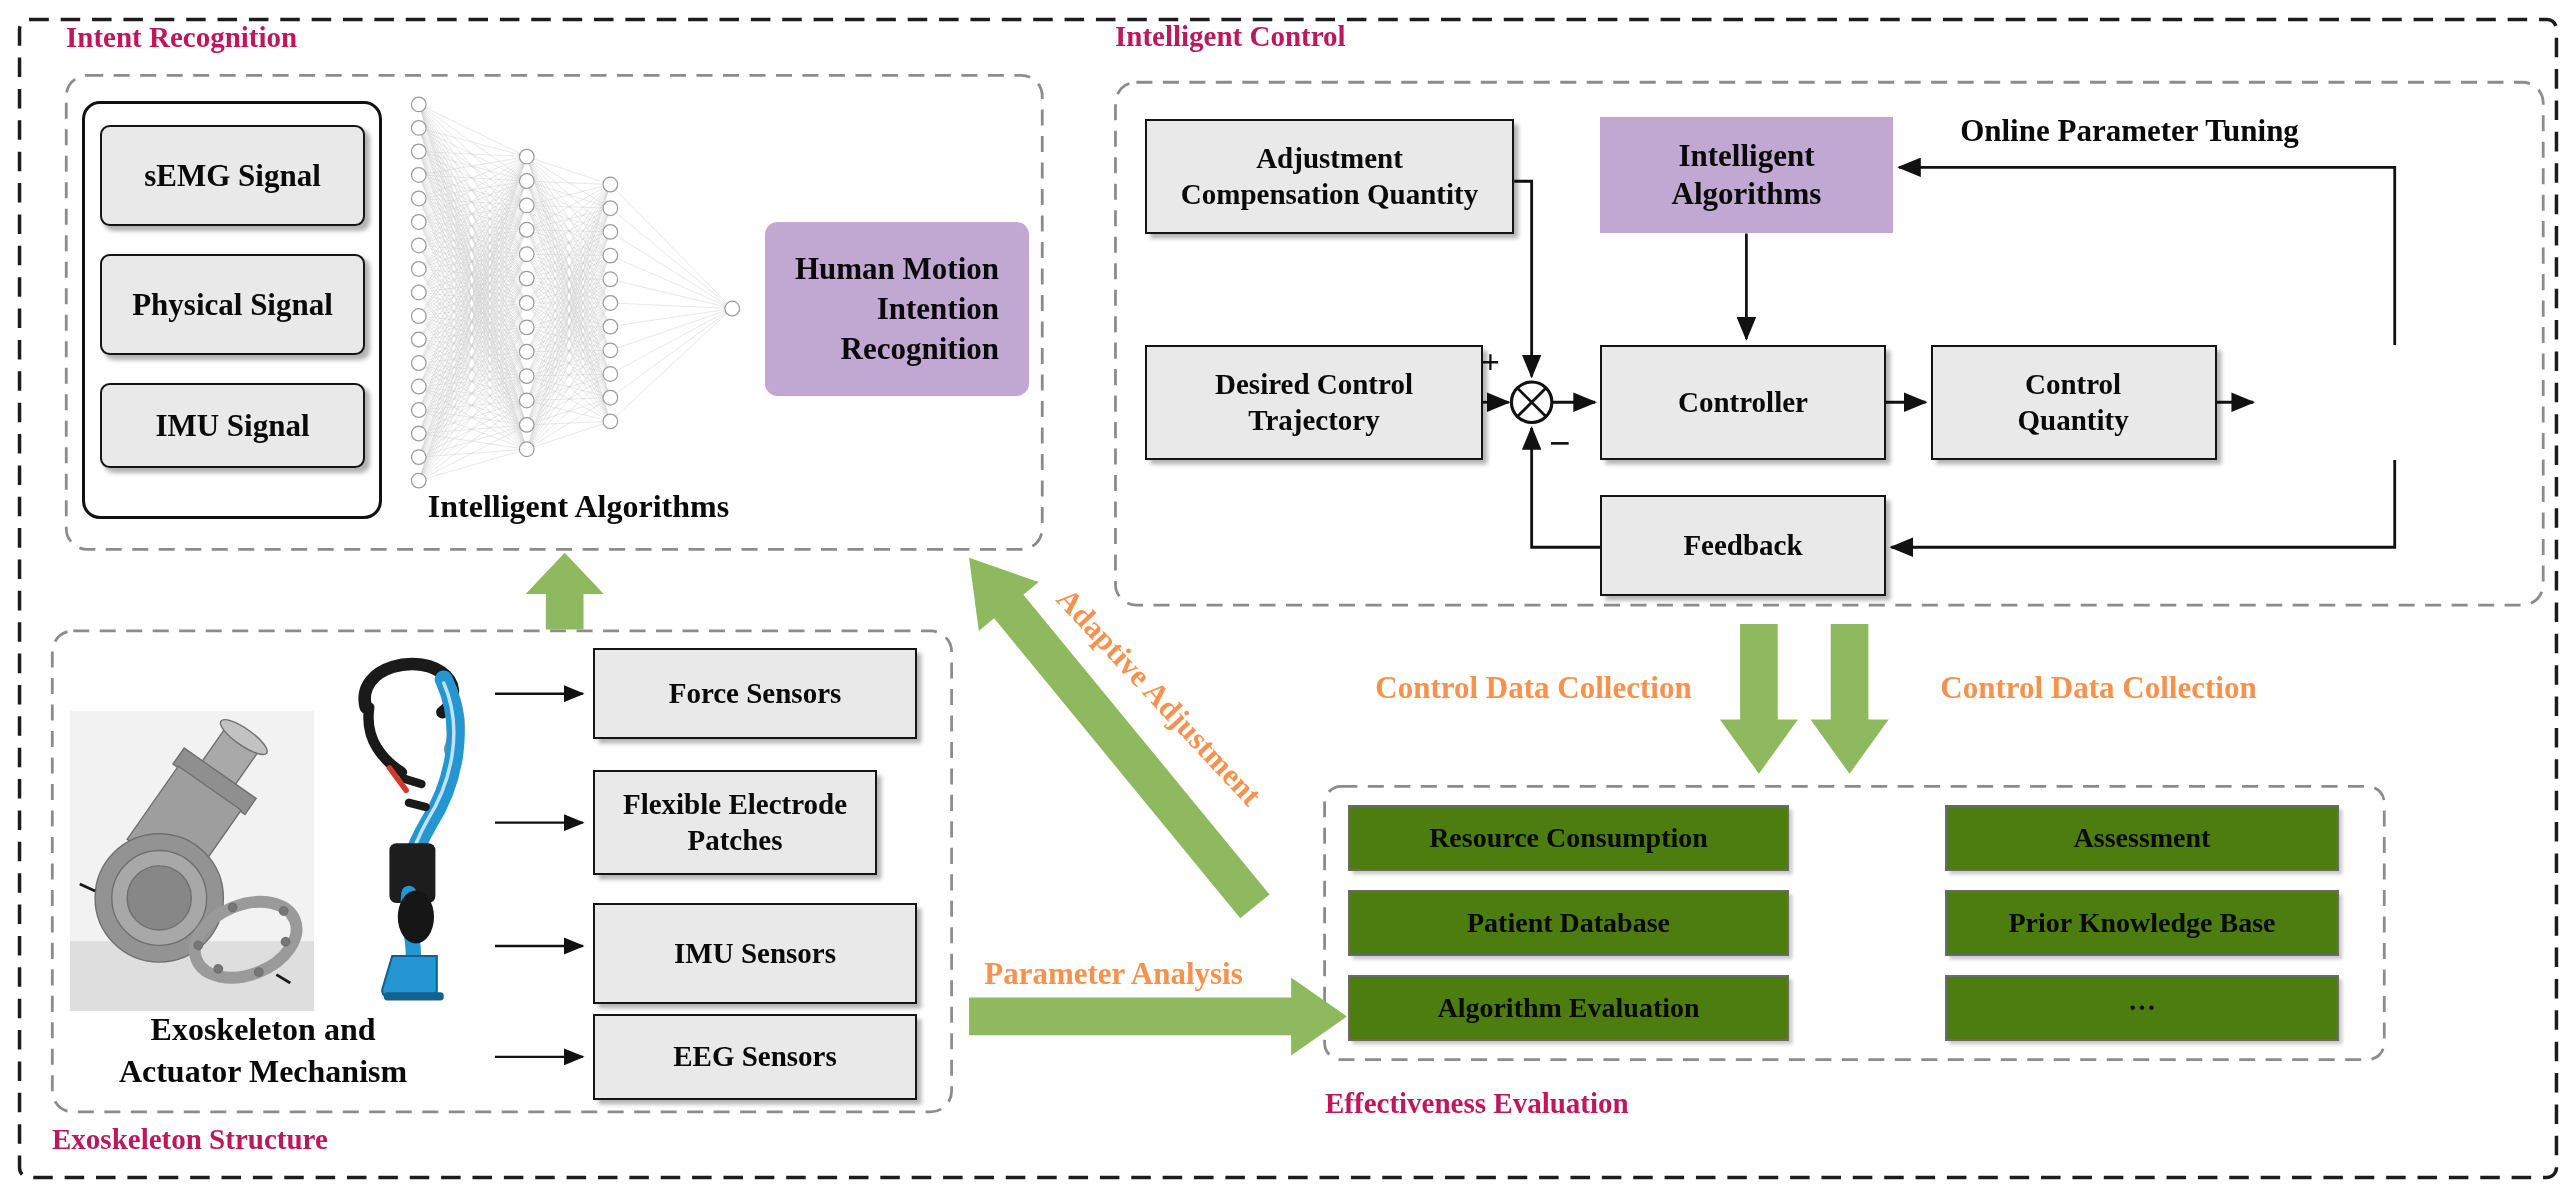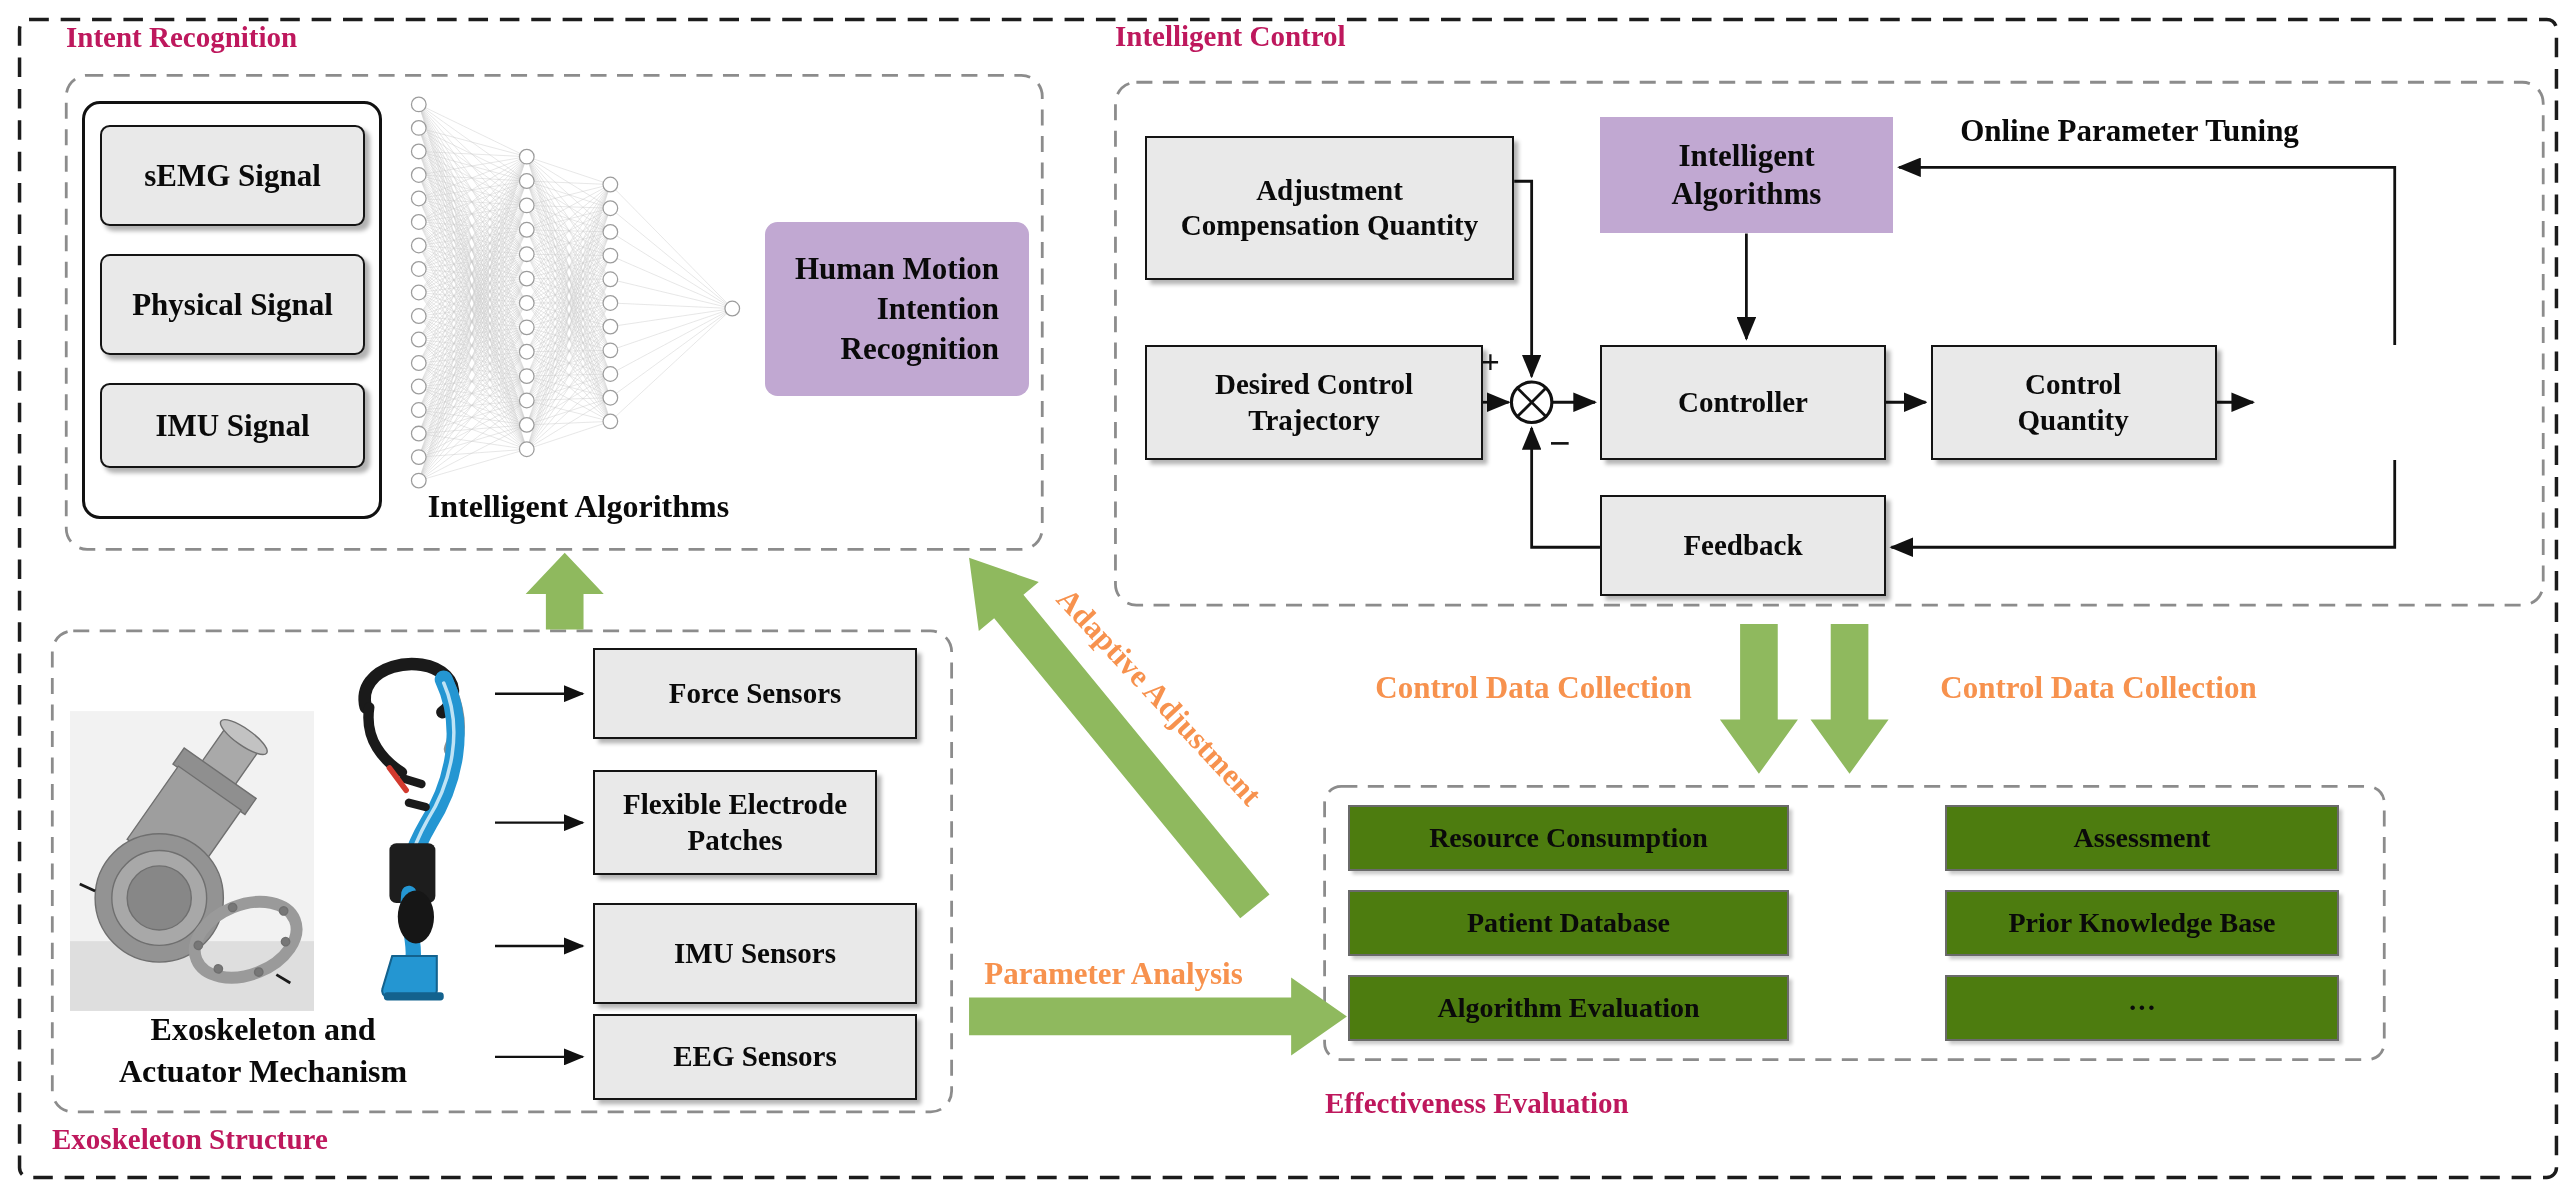--- a/index.html
+++ b/index.html
@@ -90,21 +90,21 @@
       <polygon points="2496,895 2550,895 2550,1032 2579,1032 2523,1110 2467,1032 2496,1032"></polygon>
       <polygon points="2626,895 2680,895 2680,1032 2709,1032 2653,1110 2597,1032 2626,1032"></polygon>
     </g>
   </svg>
 
   <div class="title abs" style="left:66px; top:22px; width:976px;">Intent Recognition</div>
 
   <div class="container-frame" style="left:82px; top:101px; width:300px; height:418px;"></div>
 
   <div class="box r14" style="left:100px; top:125px; width:265px; height:101px; font-size:31px;">sEMG Signal</div>
-  <div class="box r14" style="left:100px; top:254px; width:265px; height:101px; font-size:31px;border-radius:10px;">Physical Signal</div>
+  <div class="box r14" style="left:100px; top:254px; width:265px; height:101px; font-size:31px;">Physical Signal</div>
   <div class="box r14" style="left:100px; top:383px; width:265px; height:85px; font-size:31px;">IMU Signal</div>
 
   <svg id="nn" class="abs" style="left:401px; top:87px;" width="356" height="411" viewBox="0 0 510 590">
       <line x1="25" y1="25" x2="180" y2="100" stroke="#cccccc" stroke-width="0.8" opacity="0.85"></line>
       <line x1="25" y1="25" x2="180" y2="135" stroke="#cccccc" stroke-width="0.8" opacity="0.85"></line>
       <line x1="25" y1="25" x2="180" y2="170" stroke="#cccccc" stroke-width="0.8" opacity="0.85"></line>
       <line x1="25" y1="25" x2="180" y2="205" stroke="#cccccc" stroke-width="0.8" opacity="0.85"></line>
       <line x1="25" y1="25" x2="180" y2="240" stroke="#cccccc" stroke-width="0.8" opacity="0.85"></line>
       <line x1="25" y1="25" x2="180" y2="275" stroke="#cccccc" stroke-width="0.8" opacity="0.85"></line>
       <line x1="25" y1="25" x2="180" y2="310" stroke="#cccccc" stroke-width="0.8" opacity="0.85"></line>
@@ -521,21 +521,21 @@
     </svg>
 
   <div class="caption pre" style="left:387px; top:488px; width:383px; font-size:32px;">Intelligent Algorithms</div>
 
   <div class="box purple-round pre" style="left:765px; top:222px; width:264px; height:174px; font-size:31px; line-height:1.3;text-align:right;">Human Motion
 Intention
 Recognition</div>
 
   <div class="title abs" style="left:1115px; top:21px; width:1428px;">Intelligent Control</div>
 
-  <div class="box pre" style="left:1145px; top:136px; width:369px; height:144px;">Adjustment
+  <div class="box pre" style="left:1145px; top:119px; width:369px; height:115px;">Adjustment
 Compensation Quantity</div>
 
   <div class="box purple pre" style="left:1600px; top:117px; width:293px; height:116px; font-size:31px;">Intelligent
 Algorithms</div>
 
   <div class="caption" style="left:1931px; top:113px; width:397px; font-size:31px;">Online Parameter Tuning</div>
 
   <div class="box pre" style="left:1145px; top:345px; width:338px; height:115px;">Desired Control
 Trajectory</div>
 

